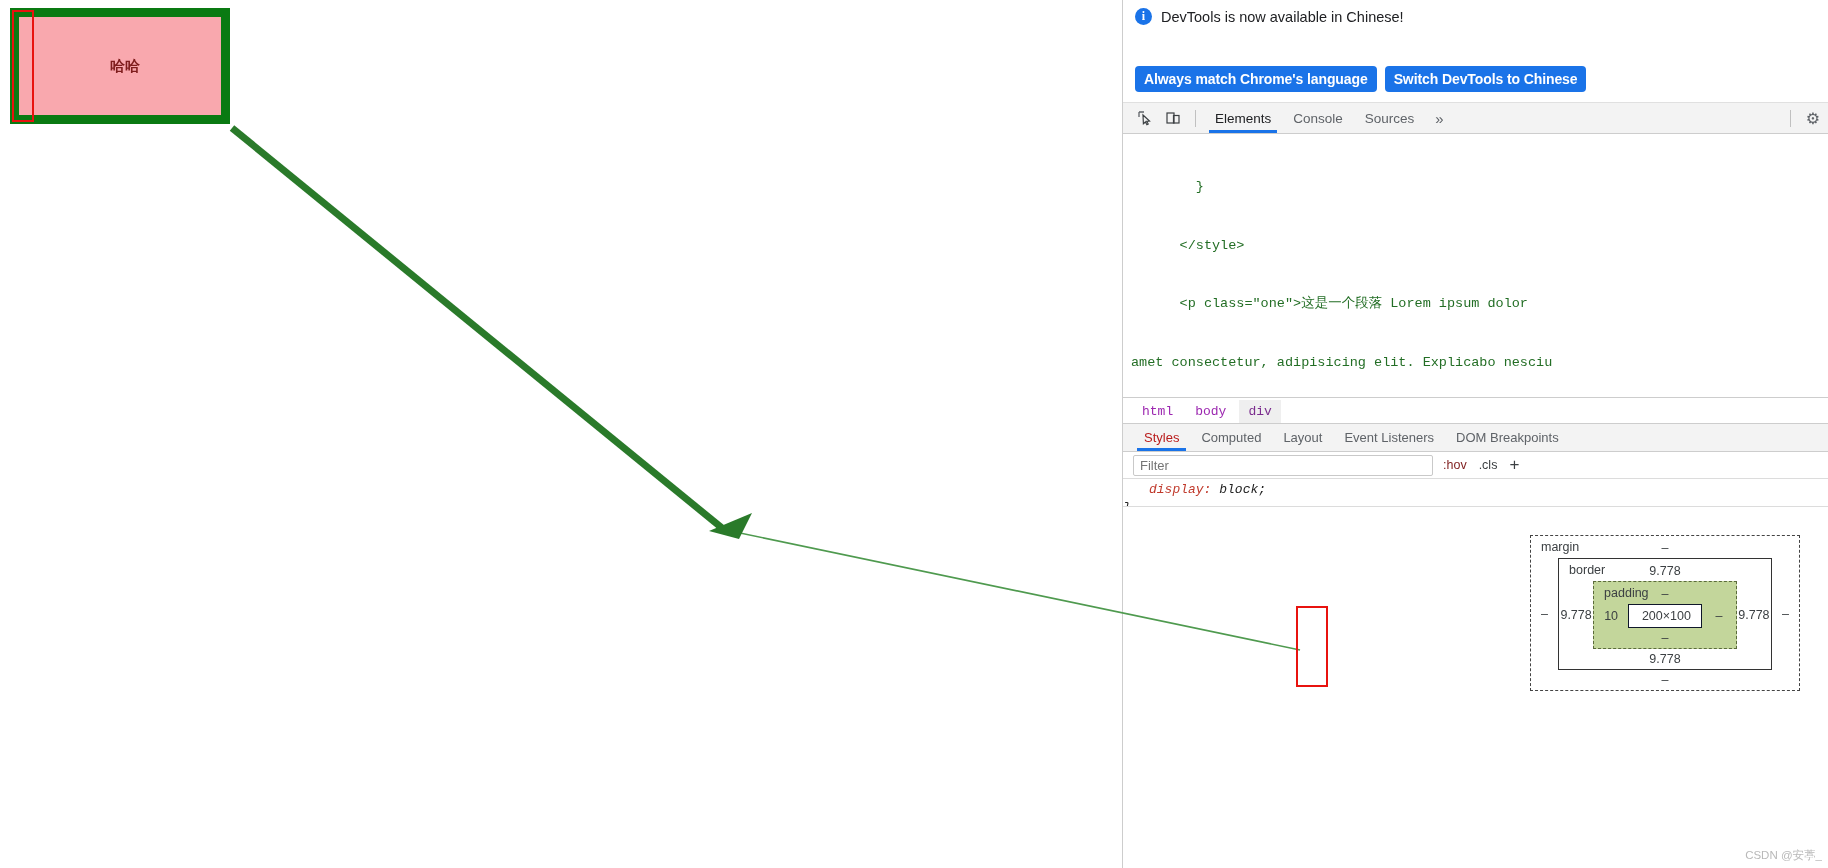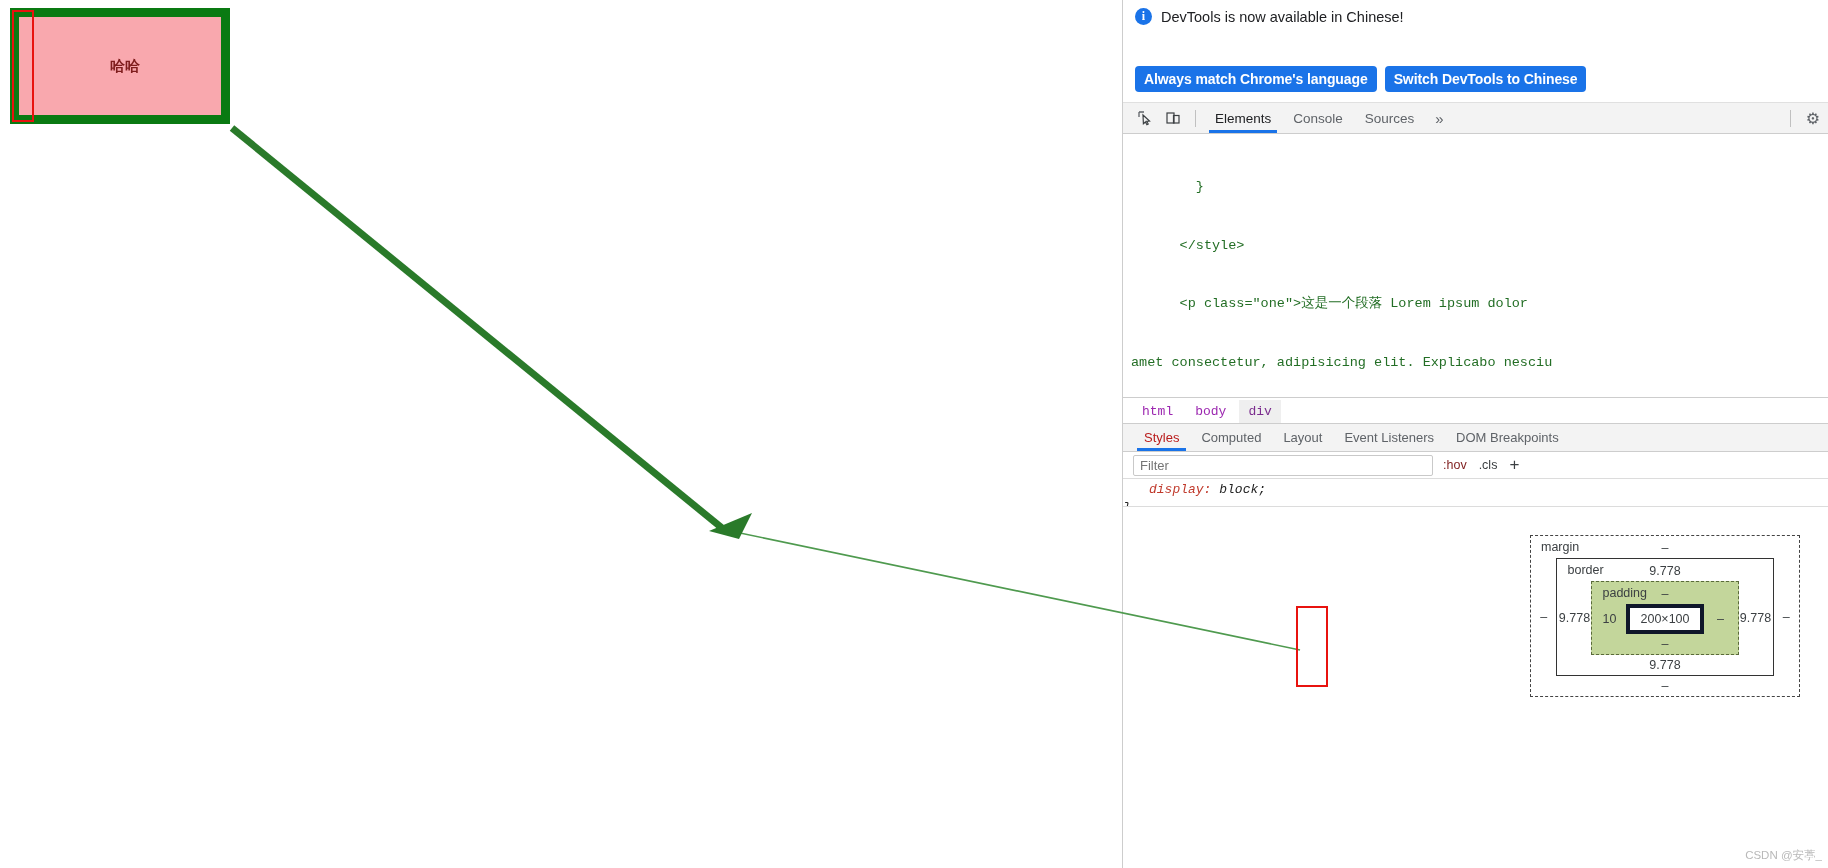--- a/index.html
+++ b/index.html
@@ -199,22 +199,22 @@
     font-size:12.5px; color:#3c4043; text-align:center; padding:3px 0;
     font-family:"Liberation Sans", sans-serif;
   }
   .bm-border {
     border:1px solid #333; background:#fff; width:100%; position:relative;
   }
   .bm-padding {
     border:1px dashed #5a6a3a; background:#c3d69b; position:relative;
   }
   .bm-content {
-    border:4px solid #0f172a; background:#fff;
-    font-size:12.5px; color:#3c4043; text-align:center; padding:4px 10px;
+    border:1px solid #0f172a; background:#fff;
+    font-size:12.5px; color:#3c4043; text-align:right; padding:4px 10px;
     font-family:"Liberation Sans", sans-serif;
   }
 
   
   .watermark {
     position:absolute; right:6px; bottom:5px;
     font-size:11.5px; color:#b9b9b9;
     font-family:"Liberation Sans", sans-serif;
   }
 </style>

